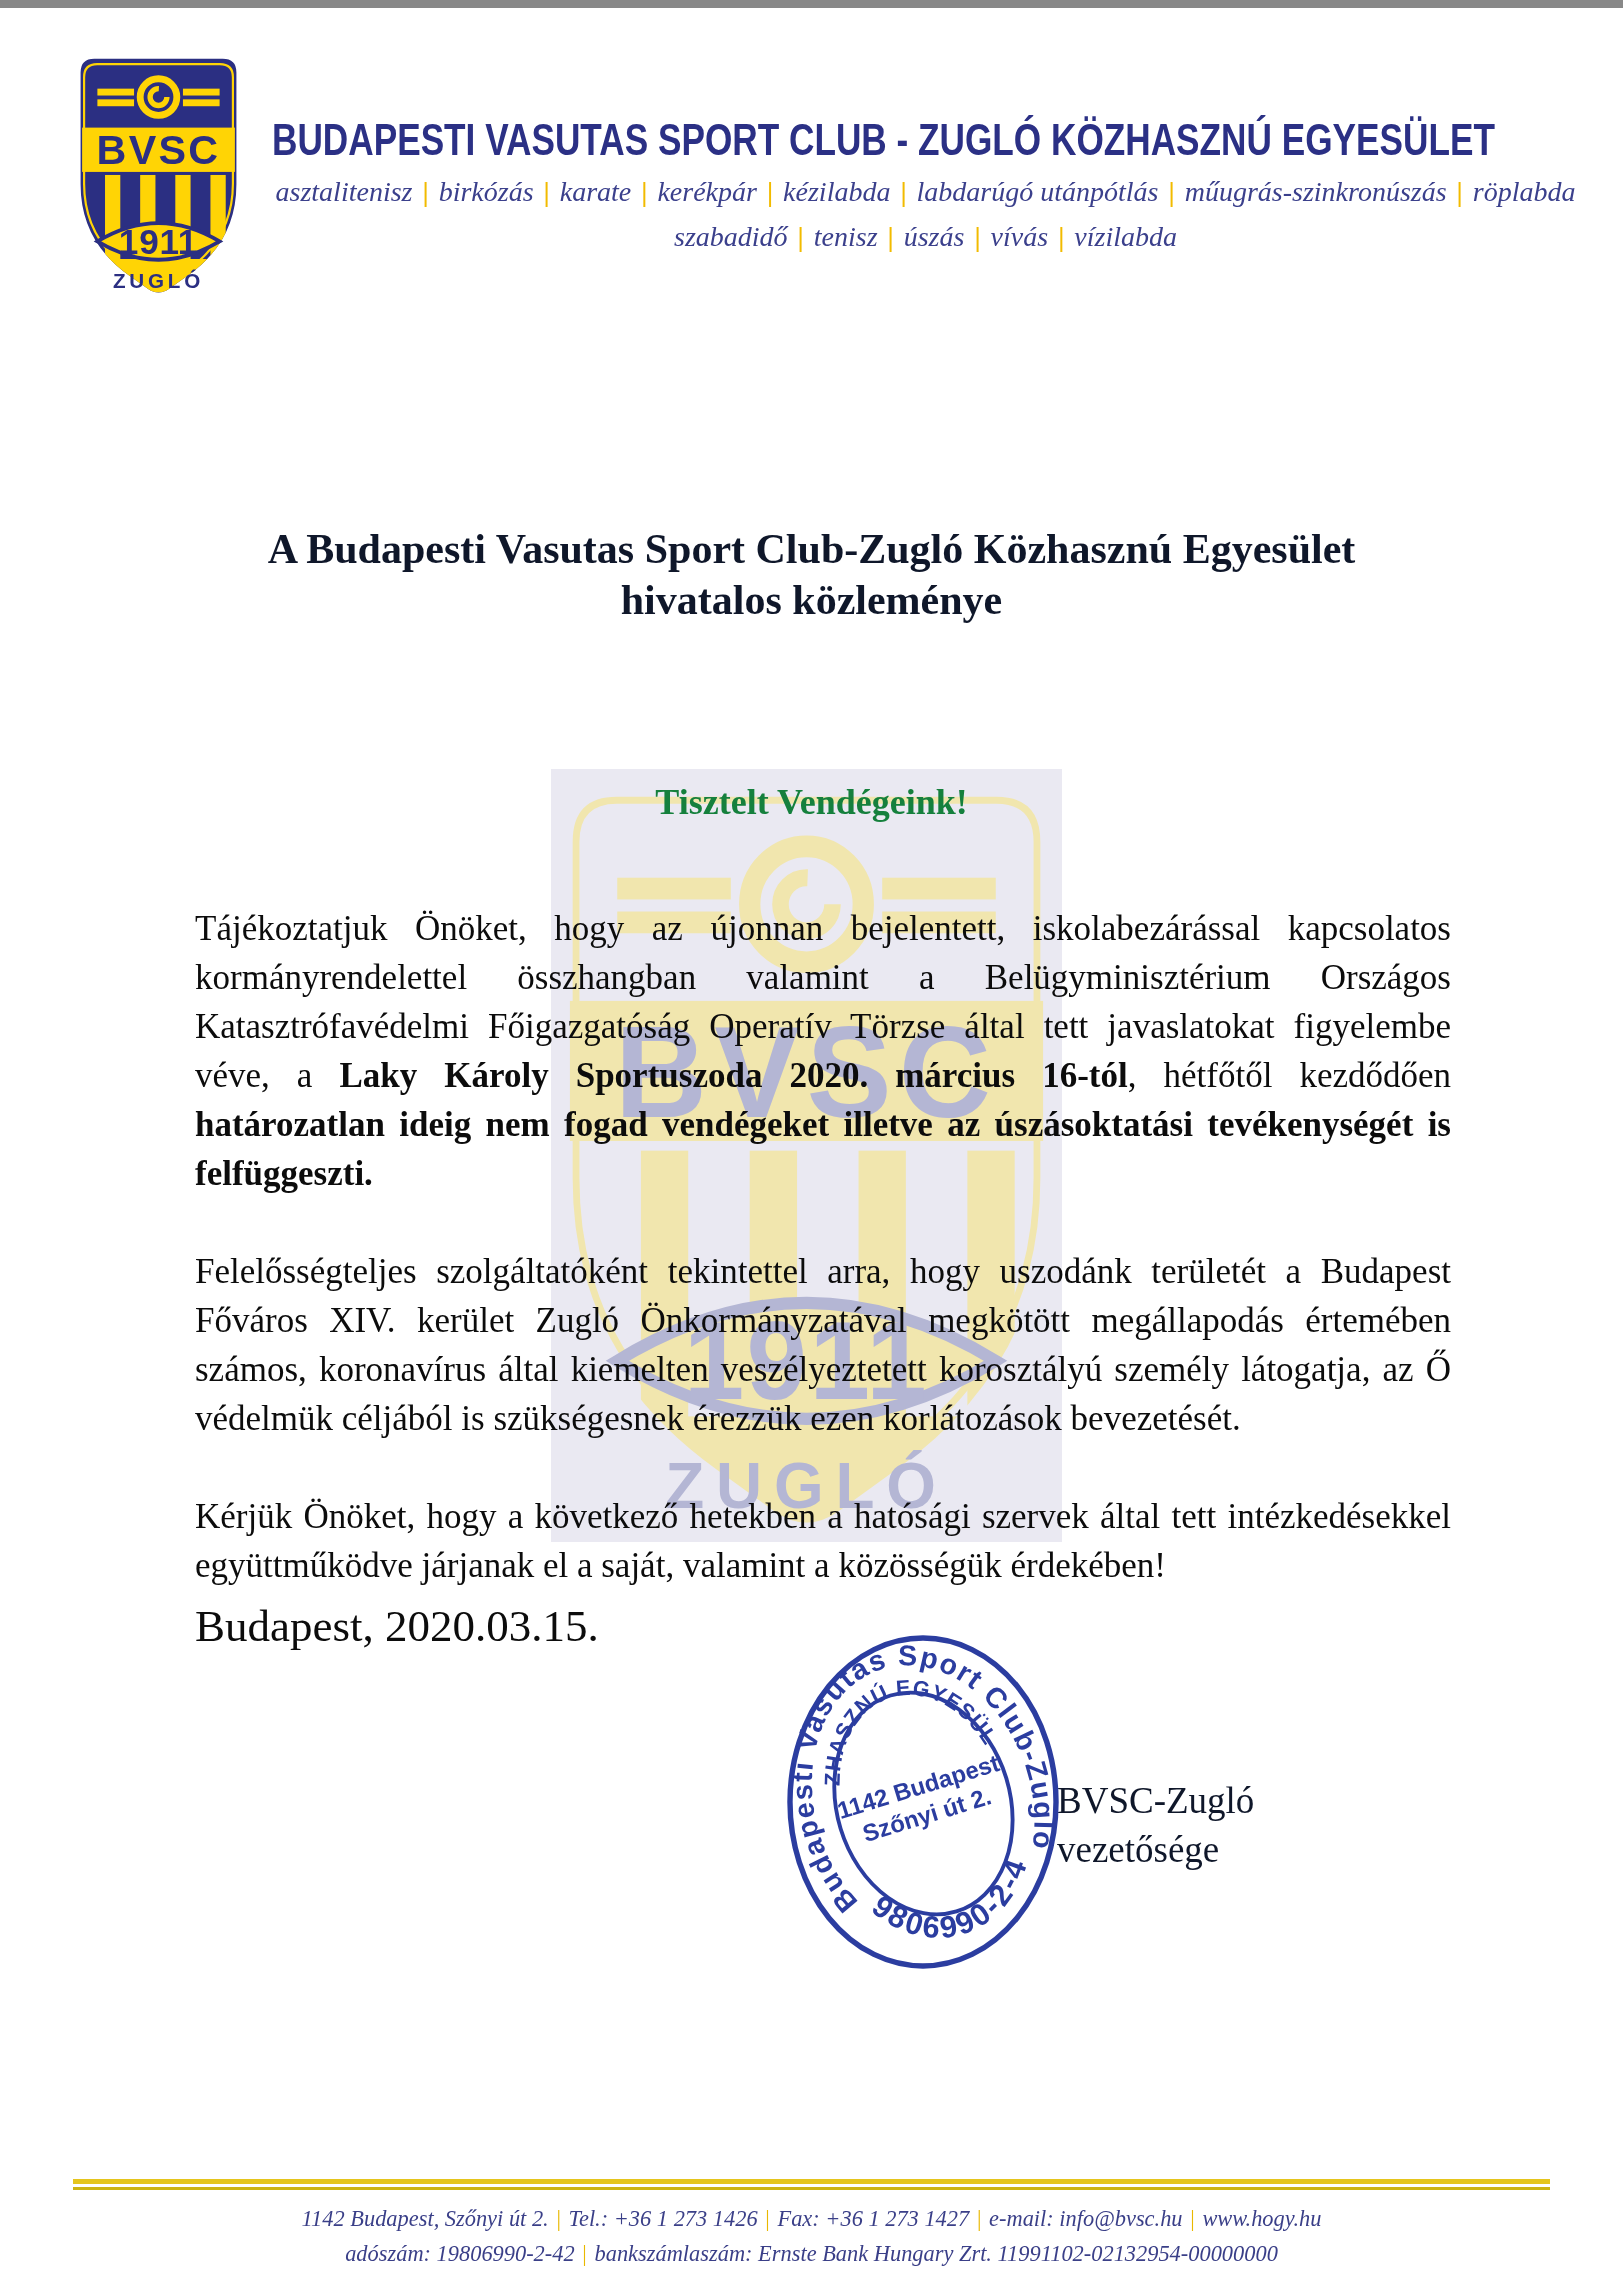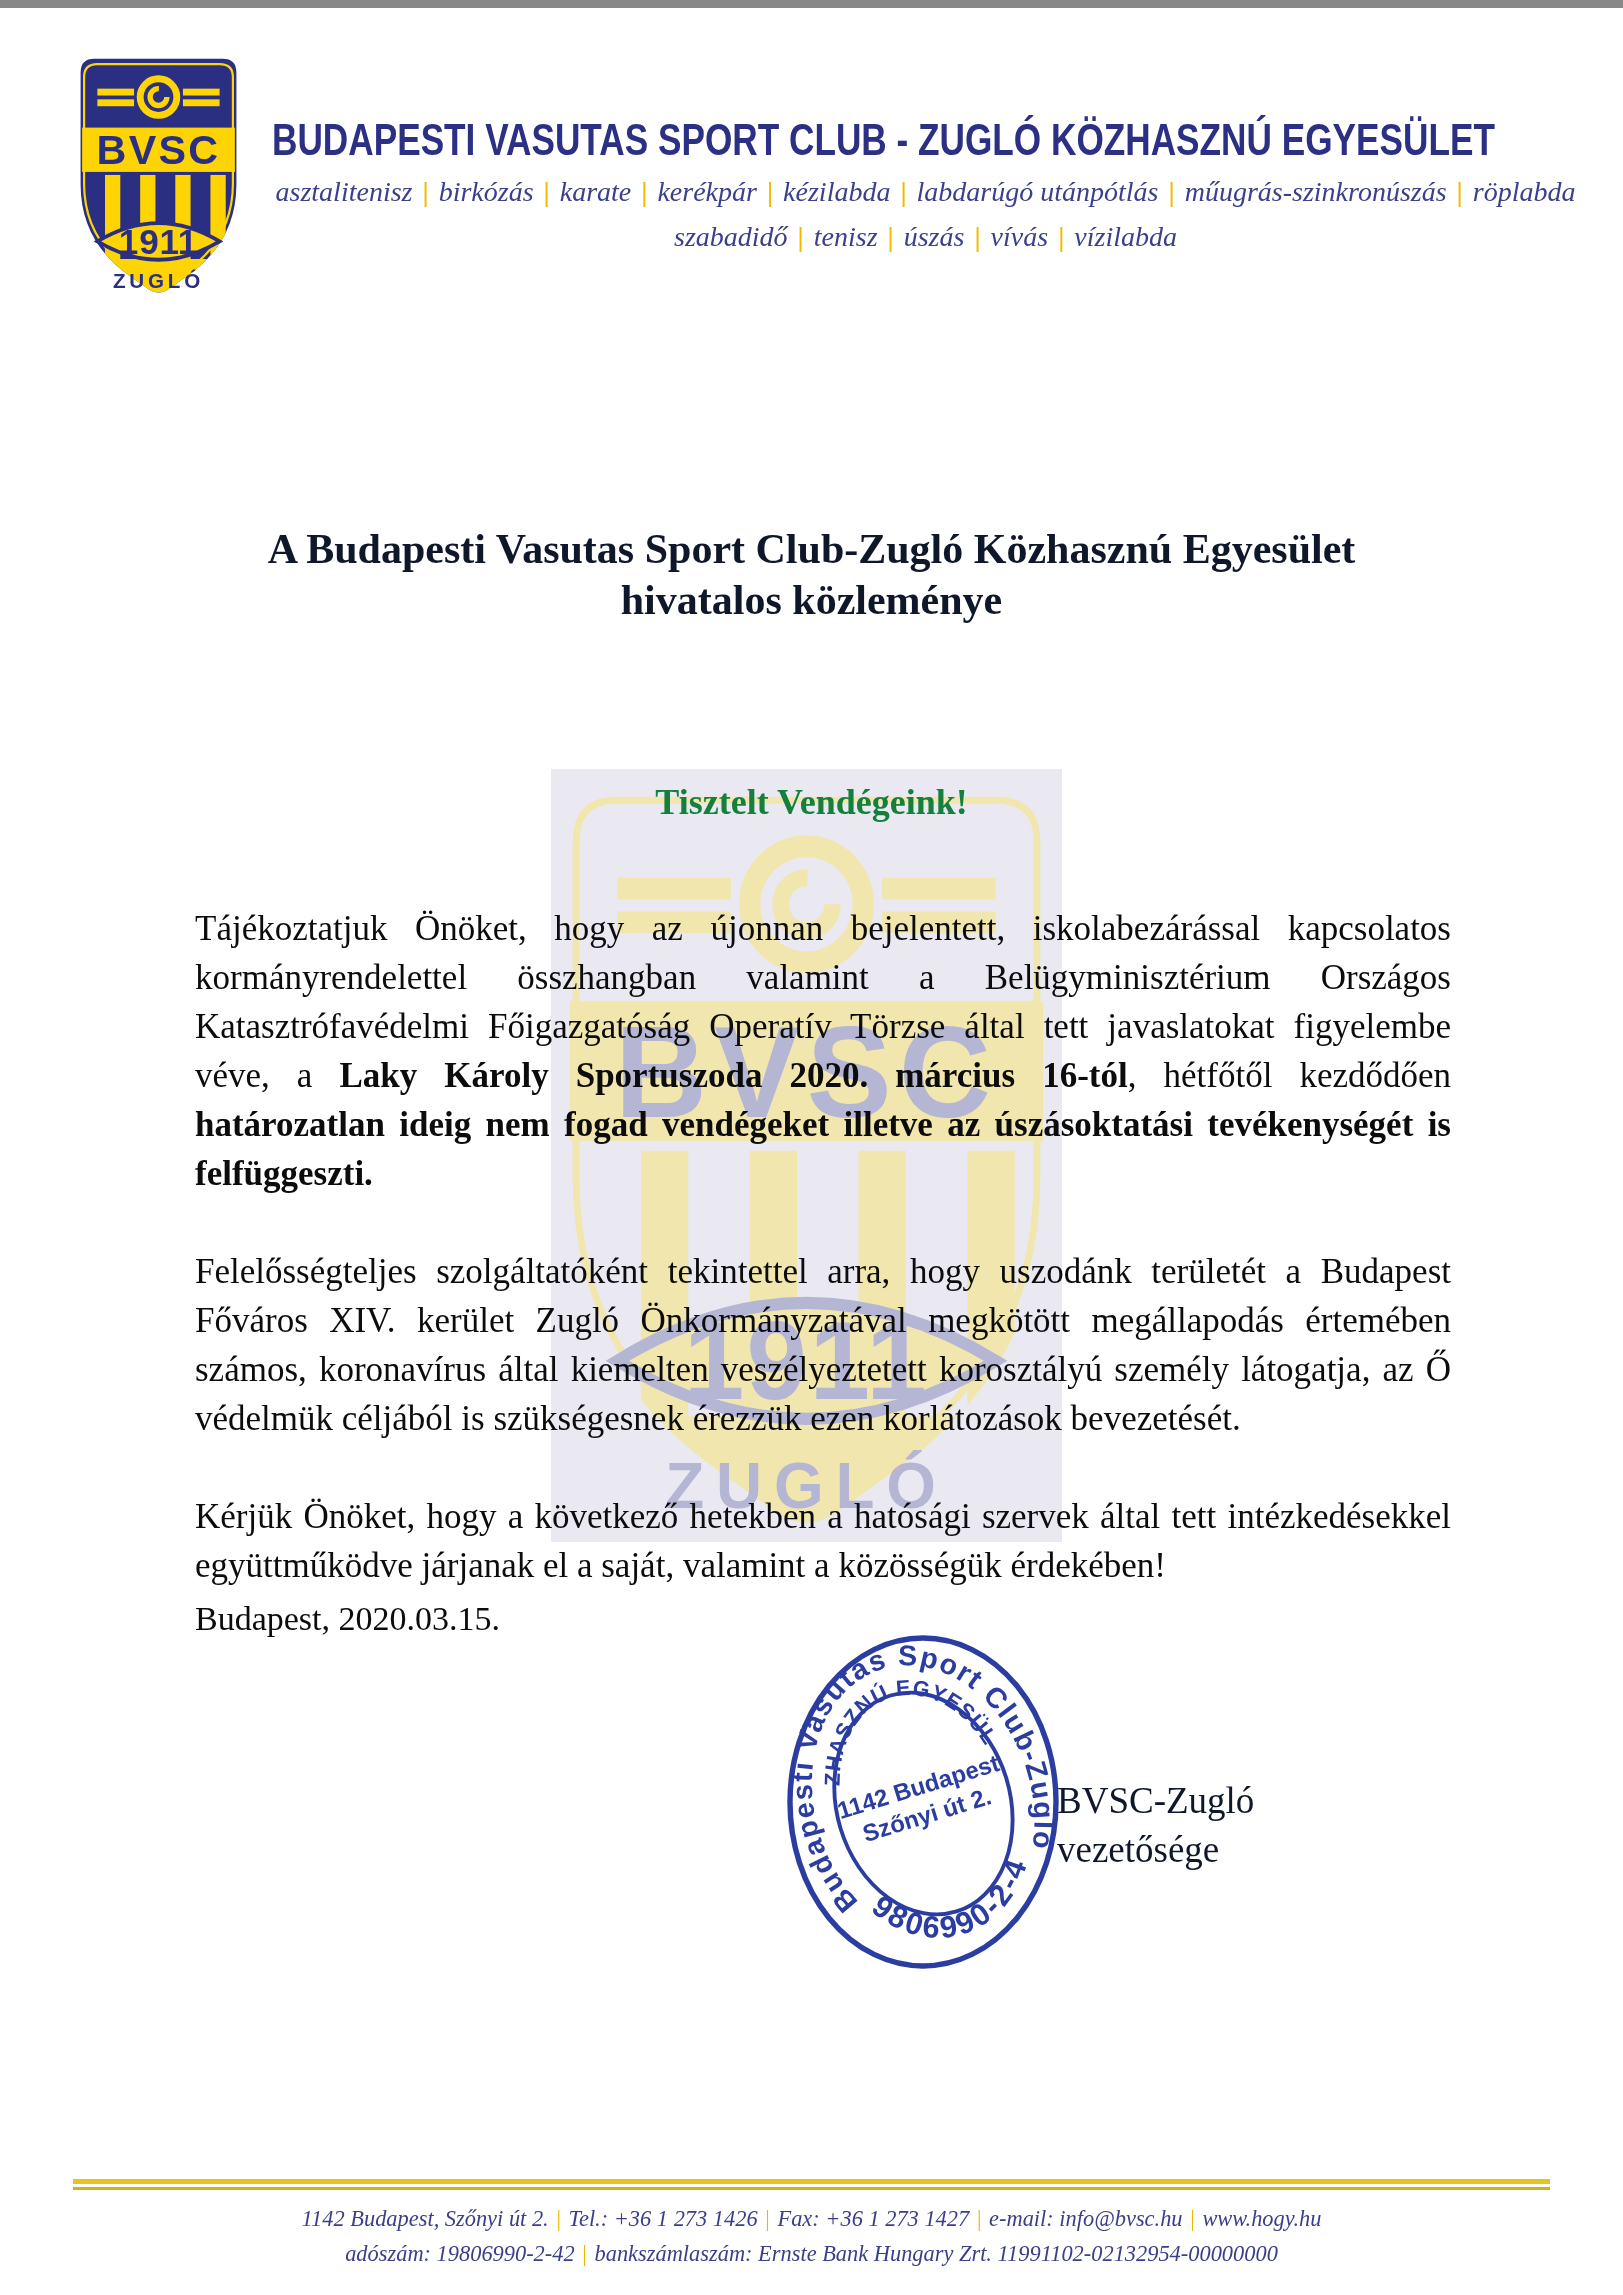--- a/index.html
+++ b/index.html
@@ -45,21 +45,21 @@
   }
 
   
   .body-text{position:absolute;left:195px;top:896px;width:1256px;z-index:2;}
   .body-text p{
     margin:0 0 49px 0;font-size:35px;line-height:49px;text-align:justify;
   }
   .body-text p.p3{margin-top:21.6px;}
   .body-text b{font-weight:bold;}
 
-  .date-line{position:absolute;left:195px;top:1592px;font-size:34px;z-index:2;}
+  .date-line{position:absolute;left:195px;top:1592px;font-size:45px;z-index:2;}
 
   
   .stamp{position:absolute;left:776px;top:1620px;width:294px;height:348px;z-index:3;}
   .stamp svg{width:100%;height:100%;}
   .stamp .ring{fill:none;stroke:#2b3da0;}
   .stamp text{fill:#2b3da0;font-family:"Liberation Sans","DejaVu Sans",sans-serif;font-weight:bold;}
   .st-top{font-size:37px;letter-spacing:2px;}
   .st-mid{font-size:28px;letter-spacing:1px;}
   .st-addr{font-size:31px;text-anchor:middle;}
   .st-bot{font-size:40px;letter-spacing:3px;}

